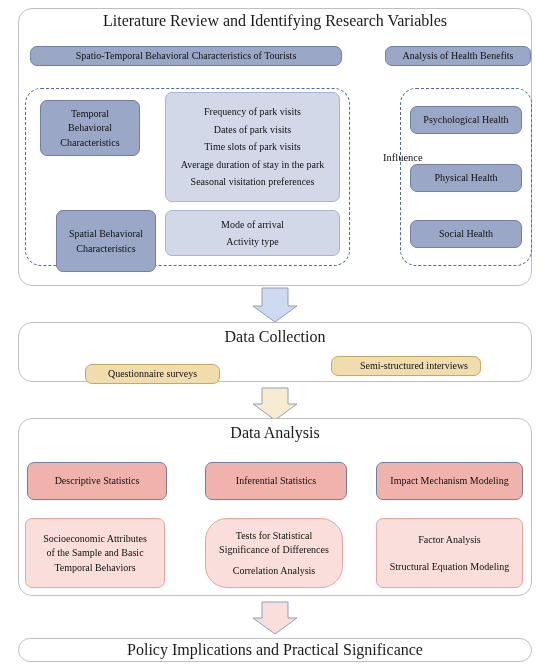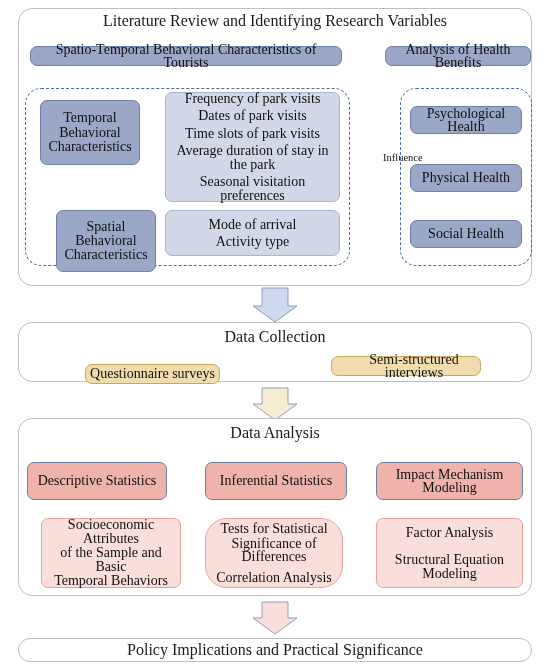--- a/index.html
+++ b/index.html
@@ -54,21 +54,21 @@
     z-index: 2;
   }
   .node {
     position: absolute;
     box-sizing: border-box;
     display: flex;
     align-items: center;
     justify-content: center;
     text-align: center;
     border-radius: 7px;
-    font-size: 14px;
+    font-size: 10px;
     line-height: 13.5px;
     z-index: 3;
     padding: 2px 4px;
   }
   
   .n-blue {
     background: #9aa7c7;
     border: 1px solid #6f7fa8;
     color: #101010;
   }
@@ -194,21 +194,21 @@
   <div class="panel" style="left:18px; top:8px; width:514px; height:278px;"></div>
 
   <div class="panel-title" style="left:0; top:14px;">Literature Review and Identifying Research Variables</div>
 
   <div class="node n-blue" style="left:30px; top:46px; width:312px; height:20px;">Spatio-Temporal Behavioral Characteristics of Tourists</div>
 
   <div class="node n-blue" style="left:385px; top:46px; width:146px; height:20px;">Analysis of Health Benefits</div>
 
   <div class="dashed" style="left:25px; top:88px; width:325px; height:178px;"></div>
 
-  <div class="node n-blue" style="left:40px; top:100px; width:100px; height:65px;">
+  <div class="node n-blue" style="left:40px; top:100px; width:100px; height:56px;">
     <div class="stack stack-tight">
       <span>Temporal</span>
       <span>Behavioral</span>
       <span>Characteristics</span>
     </div>
   </div>
 
   <div class="node n-paleblue" style="left:165px; top:92px; width:175px; height:110px;">
     <div class="stack">
       <span>Frequency of park visits</span>
@@ -254,21 +254,21 @@
   <div class="panel" style="left:18px; top:418px; width:514px; height:178px;"></div>
 
   <div class="panel-title" style="left:0; top:426px;">Data Analysis</div>
 
   <div class="node n-salmon" style="left:27px; top:462px; width:140px; height:38px;">Descriptive Statistics</div>
 
   <div class="node n-salmon" style="left:205px; top:462px; width:142px; height:38px;">Inferential Statistics</div>
 
   <div class="node n-salmon" style="left:376px; top:462px; width:147px; height:38px;">Impact Mechanism Modeling</div>
 
-  <div class="node n-pink" style="left:41px; top:518px; width:140px; height:70px;">
+  <div class="node n-pink" style="left:25px; top:518px; width:140px; height:70px;">
     <div class="stack stack-tight">
       <span>Socioeconomic Attributes</span>
       <span>of the Sample and Basic</span>
       <span>Temporal Behaviors</span>
     </div>
   </div>
 
   <div class="node n-pink" style="left:205px; top:518px; width:138px; height:70px;border-radius:22px;">
     <div class="stack stack-tight">
       <span>Tests for Statistical</span>

